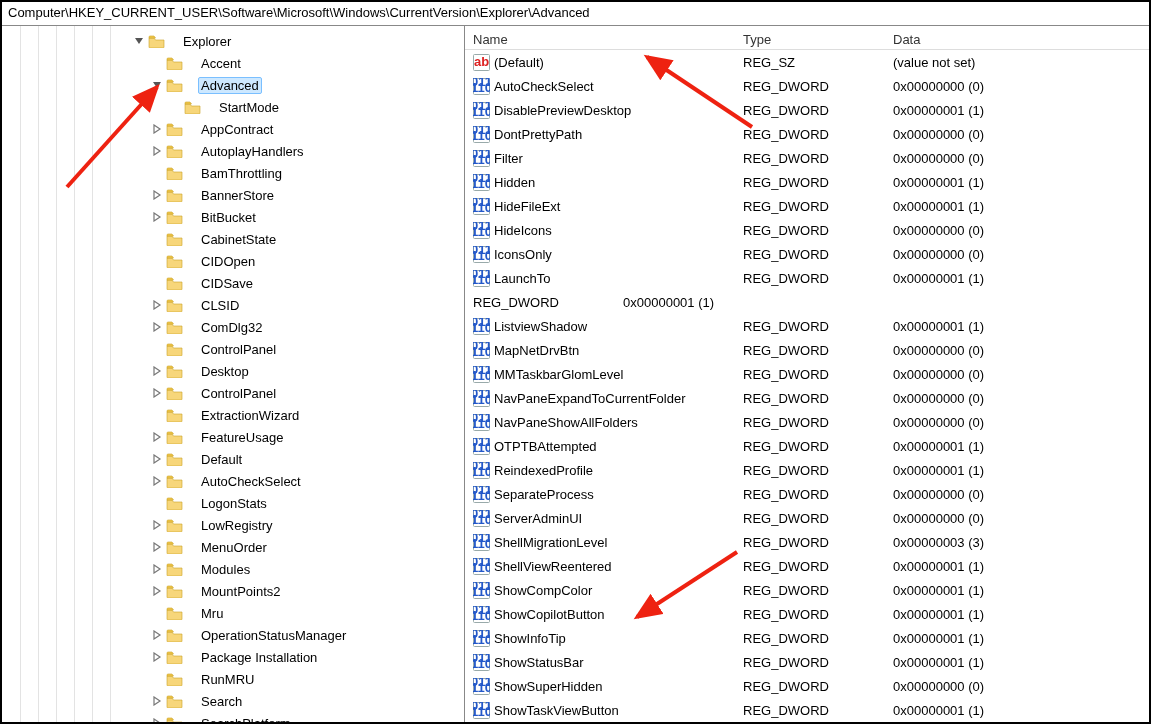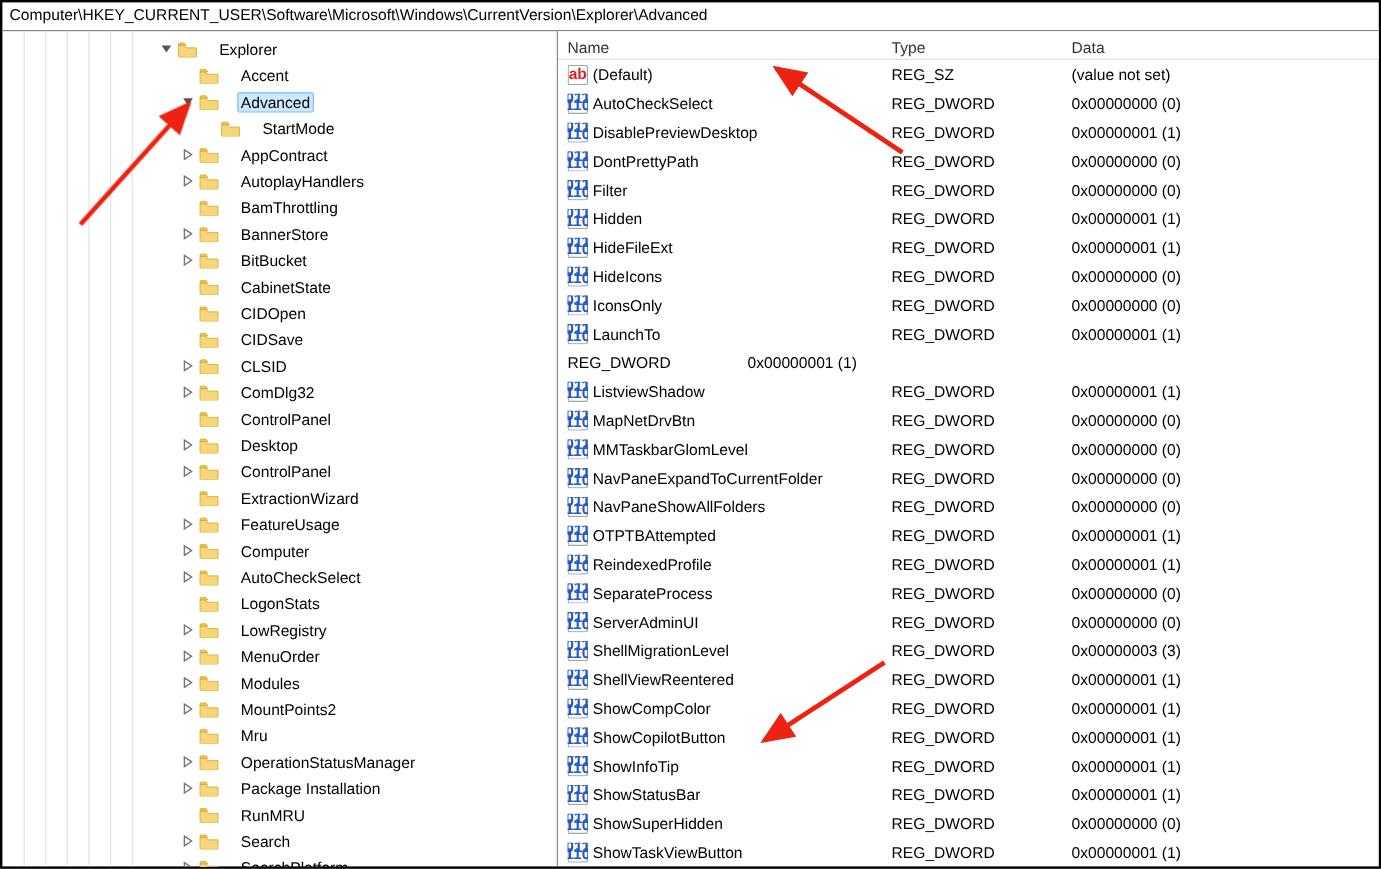--- a/index.html
+++ b/index.html
@@ -280,21 +280,21 @@
       <div class="tree-row">
         <span class="indent" style="width: 144px;"></span>
         <span class="expander">
           <svg width="10" height="10">
             <path d="M2 1 L8 5 L2 9 Z" fill="none" stroke="#777" stroke-width="1.2"></path>
           </svg>
         </span>
         <span class="folder-icon"><svg width="17" height="14" viewBox="0 0 17 14">
             <use href="#folder"></use>
           </svg></span>
-        <span class="tree-label">Computer</span>
+        <span class="tree-label">Default</span>
       </div>
       <div class="tree-row">
         <span class="indent" style="width: 144px;"></span>
         <span class="expander">
           <svg width="10" height="10">
             <path d="M2 1 L8 5 L2 9 Z" fill="none" stroke="#777" stroke-width="1.2"></path>
           </svg>
         </span>
         <span class="folder-icon"><svg width="17" height="14" viewBox="0 0 17 14">
             <use href="#folder"></use>

